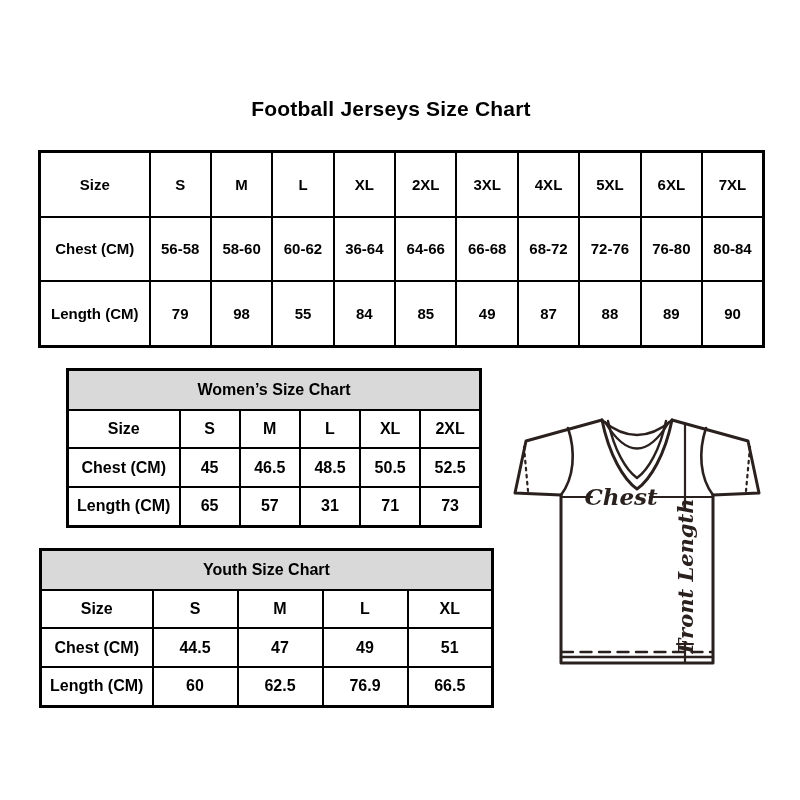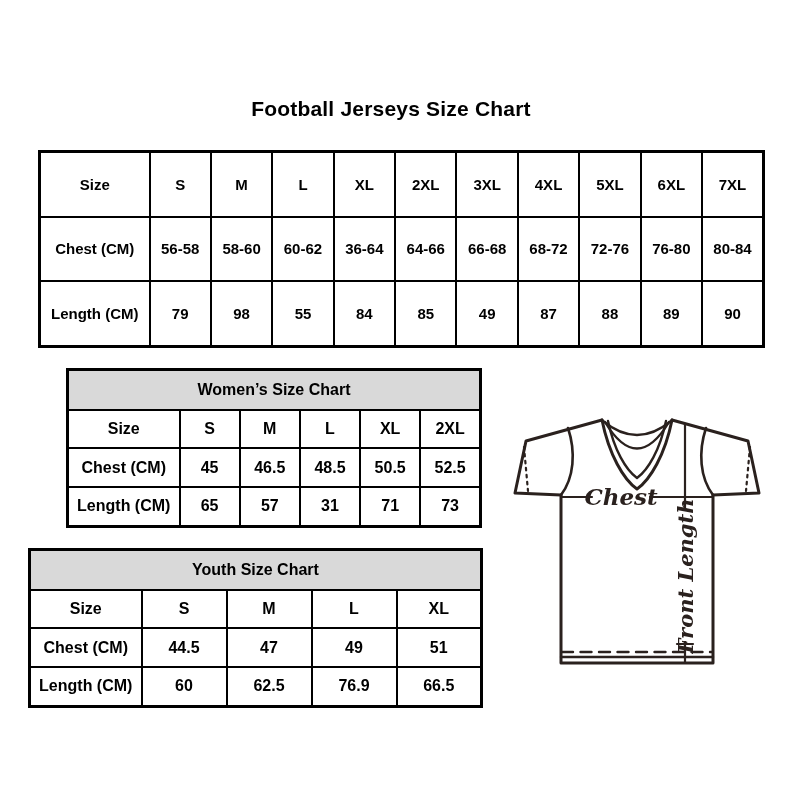--- a/index.html
+++ b/index.html
@@ -5,21 +5,21 @@
   * { margin:0; padding:0; box-sizing:border-box; }
   html,body { width:800px; height:800px; background:#ffffff; position:relative;
               font-family:"Liberation Sans", sans-serif; overflow:hidden; }
 
   .page-title { position:absolute; left:0; top:97px; width:782px; text-align:center;
                 font-size:21px; font-weight:bold; color:#000; letter-spacing:0.2px; }
 
   .tbl-wrap { position:absolute; }
   #men-table   { left:38px; top:150px; width:727px; height:198px; }
   #women-table { left:50px; top:368px; width:432px; height:160px;padding-left:16px; }
-  #youth-table { left:28px; top:548px; width:455px; height:160px; }
+  #youth-table { left:39px; top:548px; width:455px; height:160px; }
 
   .size-table { border-collapse:collapse; table-layout:fixed; width:100%; height:100%;
                 border:3px solid #000; }
   .size-table td { border:2px solid #000; text-align:center; vertical-align:middle;
                    font-weight:bold; color:#000; padding:0; overflow:hidden; }
   .size-table td.tbl-title { background:var(--hdr-bg,#d9d9d9); font-size:17px; }
 
   #men-table td { font-size:15px; }
   #men-table col.label-col { width:110px; }
   #men-table tr.title-row { height:42px; }

